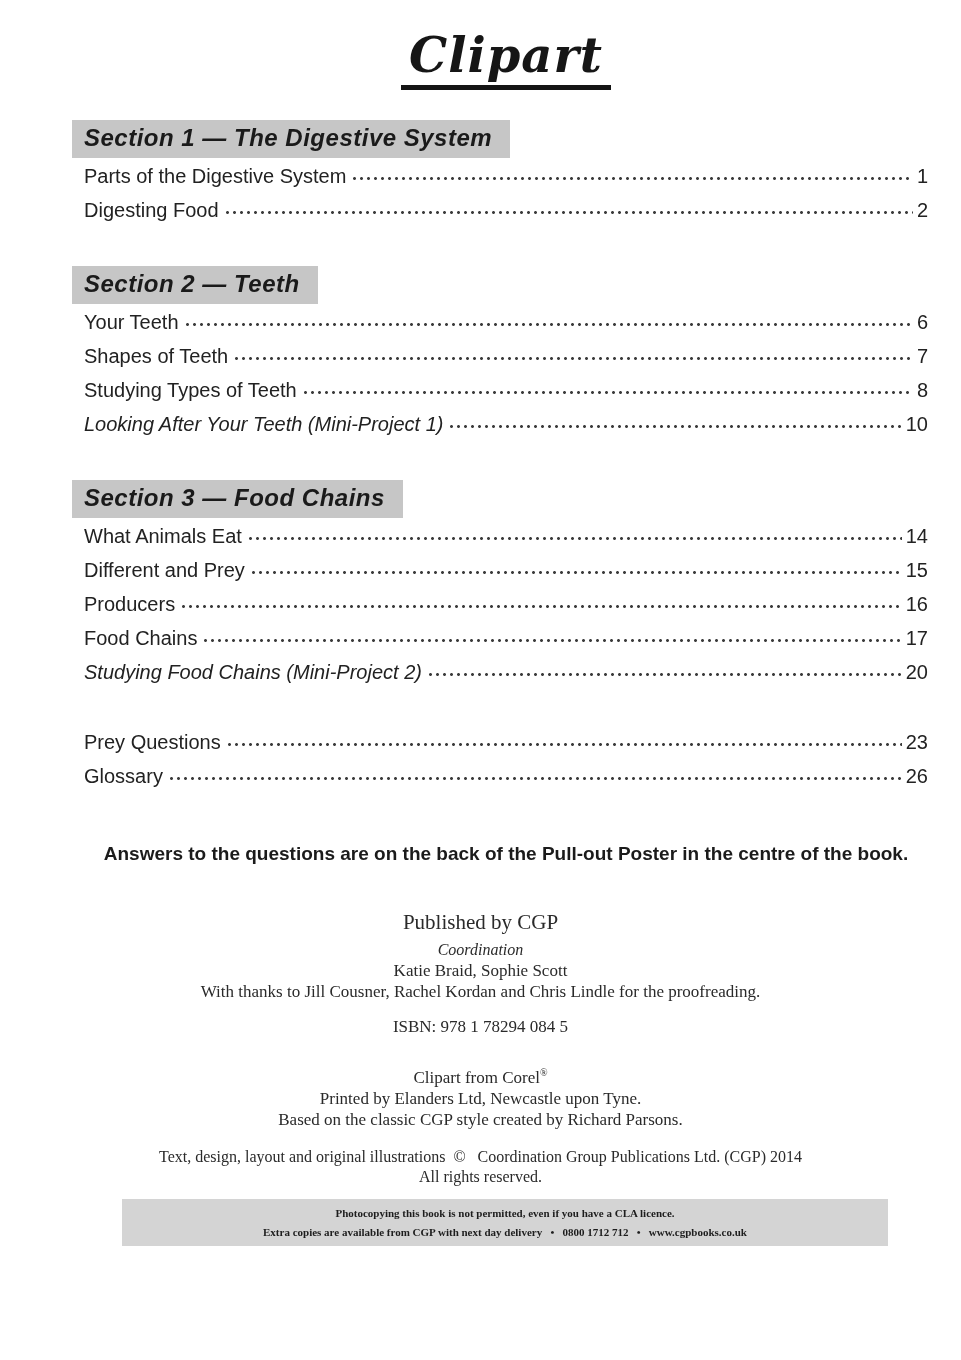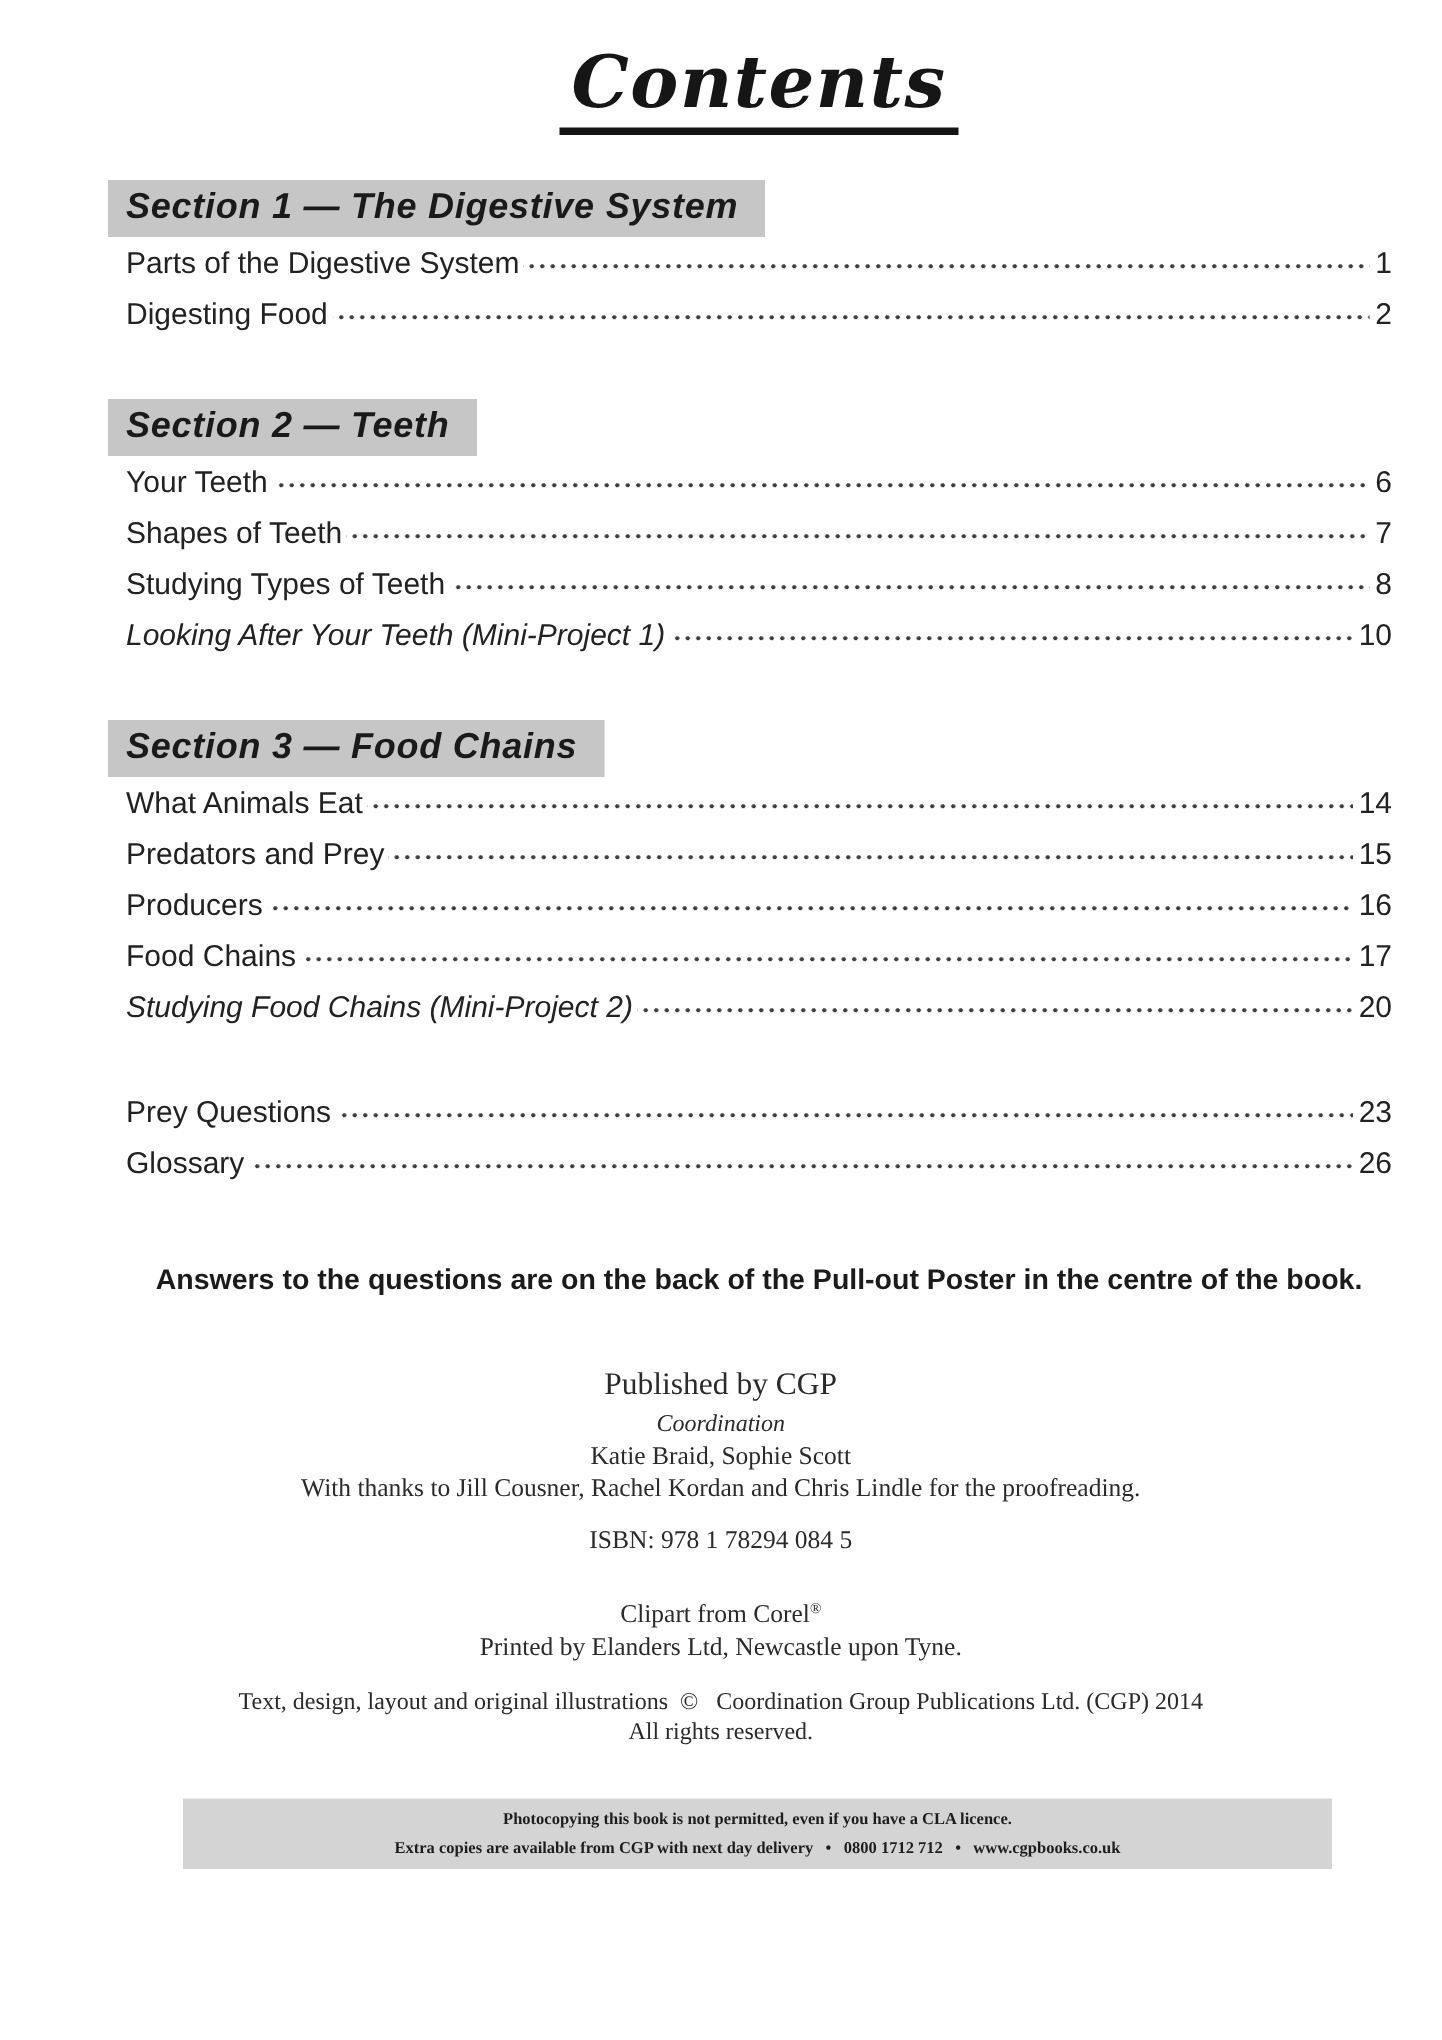--- a/index.html
+++ b/index.html
@@ -134,21 +134,21 @@
     font-weight: bold;
     font-size: 11px;
     line-height: 19px;
     color: #1d1d1d;
   }
 </style>
 </head>
 <body>
 
 <div class="center-col title-wrap">
-  <div class="page-title">Contents</div>
+  <div class="page-title">Clipart</div>
 </div>
 
 <div class="toc">
 
   <div class="section-block first">
     <div class="section-bar">Section 1 — The Digestive System</div>
     <div class="entries">
       <div class="toc-row">
         <span class="toc-label">Parts of the Digestive System</span>
         <span class="leader"></span>
@@ -190,21 +190,21 @@
 
   <div class="section-block">
     <div class="section-bar">Section 3 — Food Chains</div>
     <div class="entries">
       <div class="toc-row">
         <span class="toc-label">What Animals Eat</span>
         <span class="leader"></span>
         <span class="toc-page">14</span>
       </div>
       <div class="toc-row">
-        <span class="toc-label">Predators and Prey</span>
+        <span class="toc-label">Different and Prey</span>
         <span class="leader"></span>
         <span class="toc-page">15</span>
       </div>
       <div class="toc-row">
         <span class="toc-label">Producers</span>
         <span class="leader"></span>
         <span class="toc-page">16</span>
       </div>
       <div class="toc-row">
         <span class="toc-label">Food Chains</span>
@@ -236,20 +236,21 @@
 </div>
 
 <div class="colophon">
   <div class="pub-line">Published by CGP</div>
   <div class="contrib-head">Coordination</div>
   <div class="contrib-names">Katie Braid, Sophie Scott</div>
   <div class="thanks-line">With thanks to Jill Cousner, Rachel Kordan and Chris Lindle for the proofreading.</div>
   <div class="isbn-line">ISBN: 978 1 78294 084 5</div>
   <div class="clipart-line"><span>Clipart from Corel</span><sup>®</sup></div>
   <div class="printed-line">Printed by Elanders Ltd, Newcastle upon Tyne.</div>
+  <div class="based-line">Based on the classic CGP style created by Richard Parsons.</div>
   <div class="copyright-line">Text, design, layout and original illustrations ©  Coordination Group Publications Ltd. (CGP) 2014</div>
   <div class="rights-line">All rights reserved.</div>
 </div>
 
 <div class="footer-box">
   <div>Photocopying this book is not permitted, even if you have a CLA licence.</div>
   <div>Extra copies are available from CGP with next day delivery  •  0800 1712 712  •  www.cgpbooks.co.uk</div>
 </div>
 
 </body></html>

